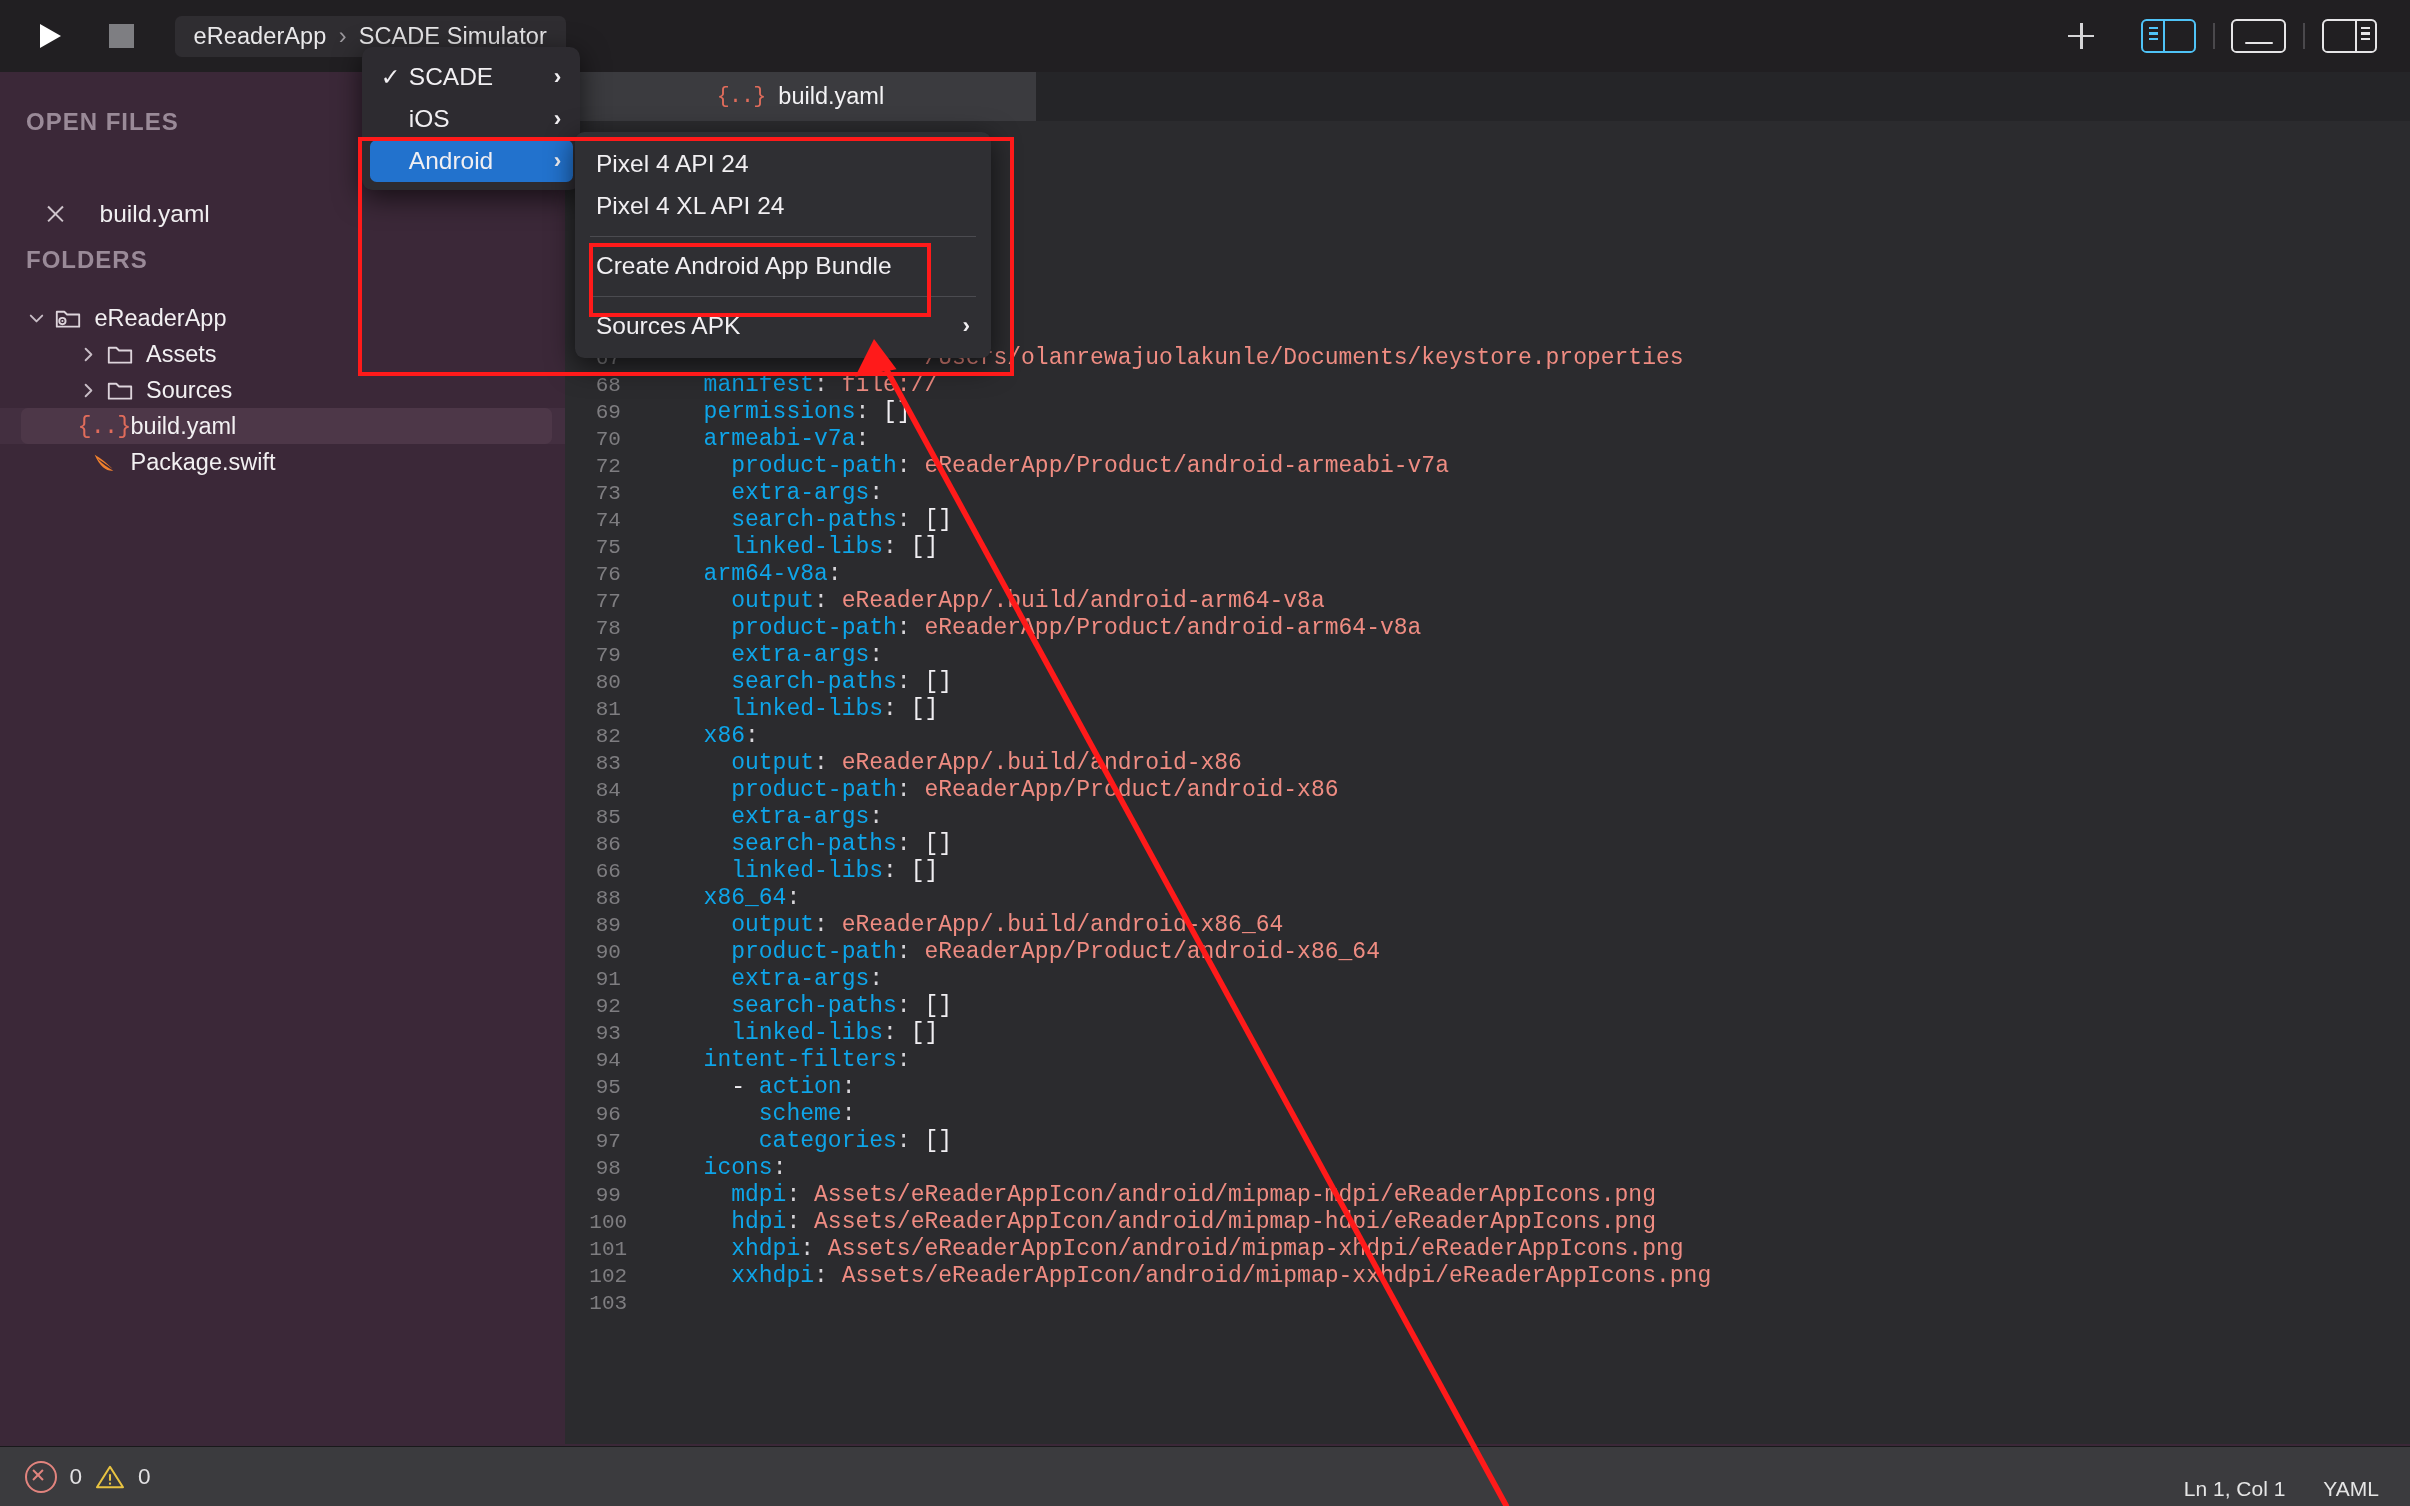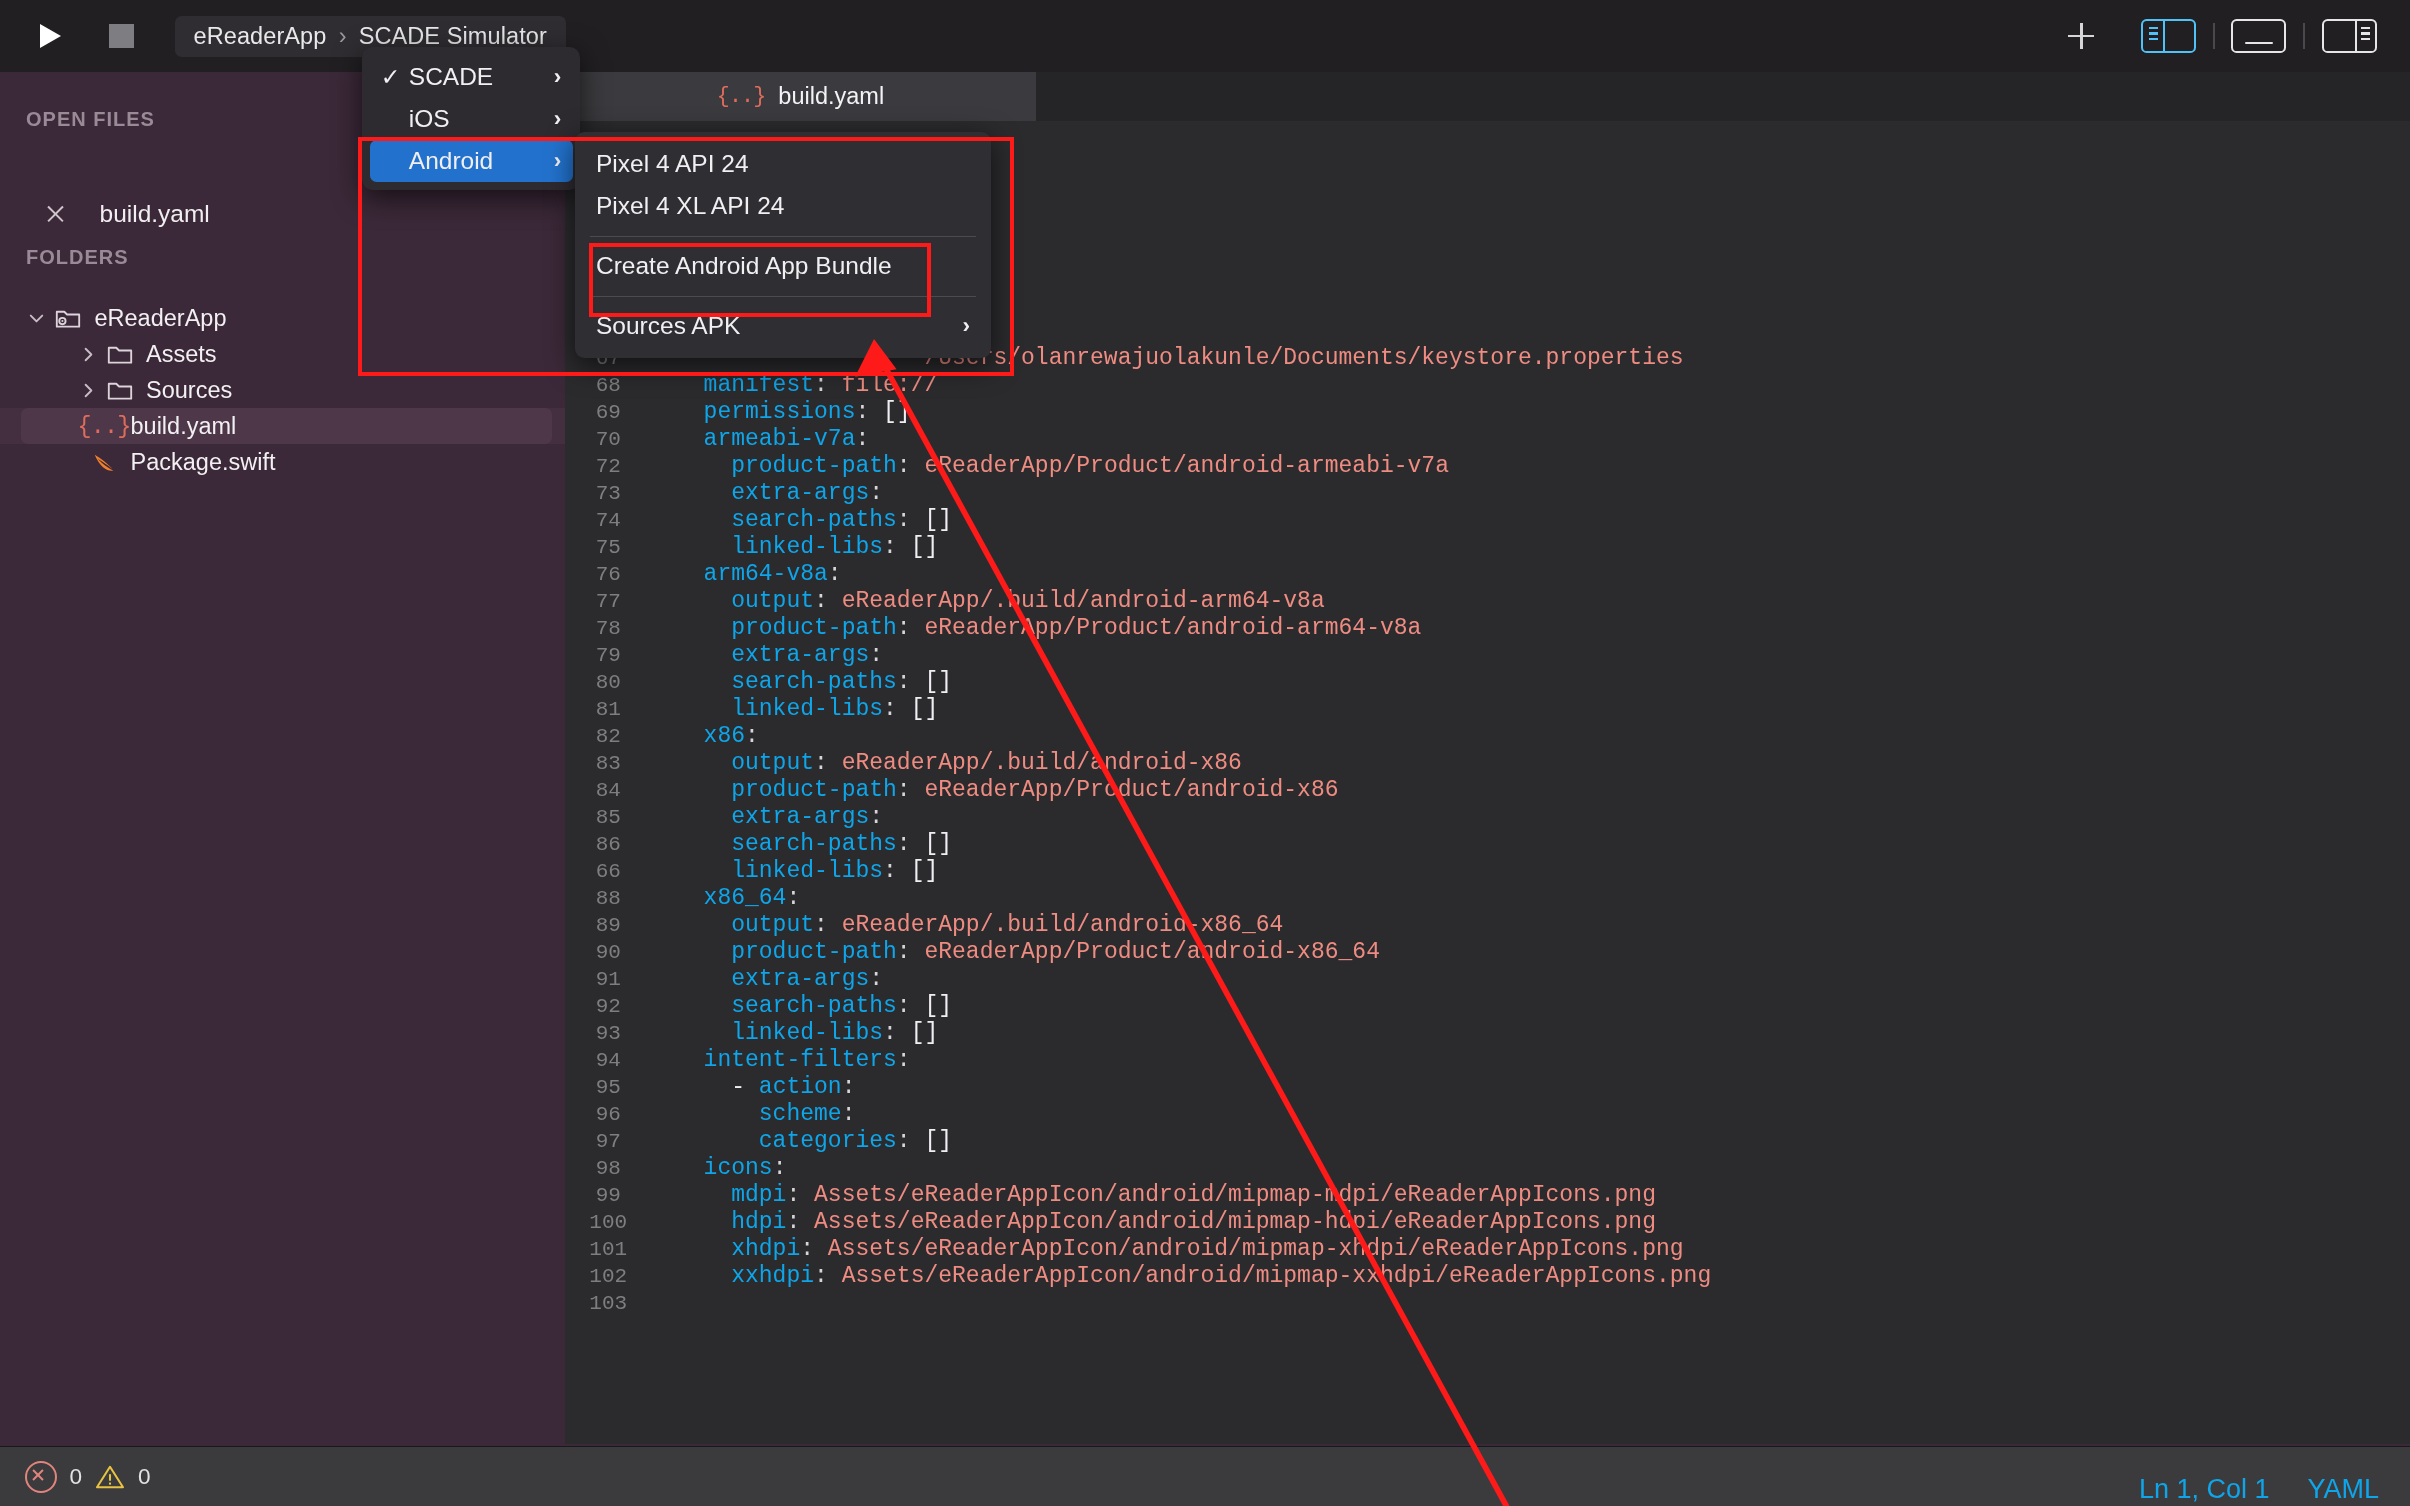--- a/index.html
+++ b/index.html
@@ -74,21 +74,21 @@
   .panel-icon.active .lines i { background: #4fc3f7; }
   .panel-icon .bottombar { position: absolute; left: 11.3px; right: 11.3px; bottom: 6.6px; height: 2.8px; background: #e6e5e7; border-radius: 1.9px; }
   .vsep { width: 1.9px; height: 26px; background: #4a484c; margin: 0 5.6px; }
 
   
   .sidebar {
     position: absolute; left: 0; top: 72px; width: 565px; height: 1372px;
     background: #3b2838;
   }
   .side-section {
-    color: #9a8a98; font-size: 20px; font-weight: bold;
+    color: #9a8a98; font-size: 24px; font-weight: bold;
     letter-spacing: 1px; padding-left: 26px;
   }
   #s-openfiles { position: absolute; top: 36px; }
   #s-folders   { position: absolute; top: 174px; }
   .openfile-row {
     position: absolute; top: 121px; left: 0; right: 0; height: 41px;
     display: flex; align-items: center; cursor: pointer;
   }
   .close-x {
     width: 24.5px; height: 24.5px; margin-left: 43px; position: relative;
@@ -199,21 +199,21 @@
 
   
   .statusbar {
     position: absolute; left: 0; bottom: 0; width: 2411px; height: 60px;
     background: #3b3b3e; display: flex; align-items: center;
     border-top: 0.9px solid #19191b;
   }
   .st-left { display: flex; align-items: center; margin-left: 24.5px; gap: 13px; }
   .st-count { color: #e2e1e3; font-size: 22.6px; }
   .st-right { margin-left: auto; margin-right: 32px; display: flex; gap: 38px; }
-  .st-right span { color: #0ea5e9; font-size: 27px; margin-top: 24px; }
+  .st-right span { color: #e5e5e5; font-size: 21px; margin-top: 24px; }
   .err-circle {
     width: 28px; height: 28px; border-radius: 50%; border: 2.3px solid #e2847e;
     position: relative;
   }
   .err-circle:before, .err-circle:after {
     content: ""; position: absolute; left: 4.7px; top: 11.3px;
     width: 14px; height: 2.1px; background: #e2847e;
   }
   .err-circle:before { transform: rotate(45deg); }
   .err-circle:after  { transform: rotate(-45deg); }

